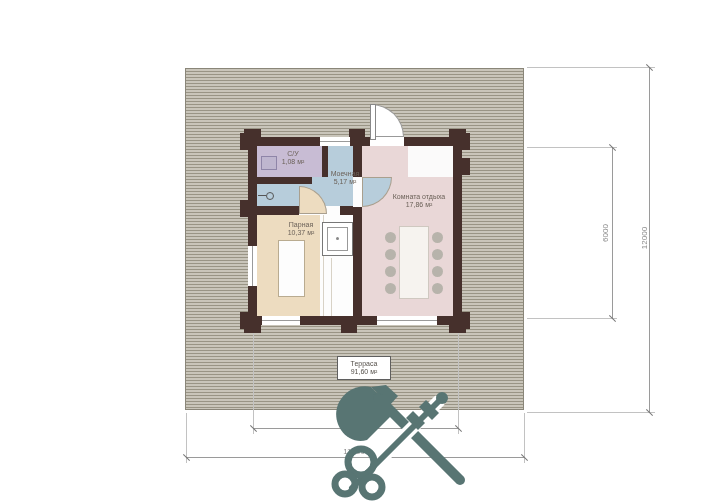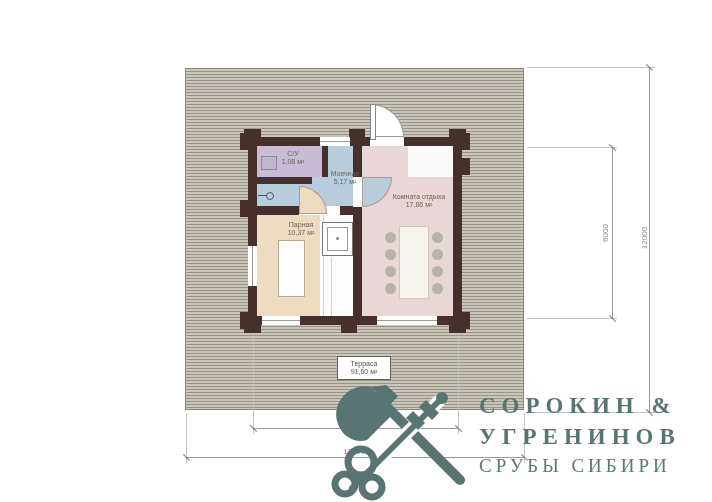--- a/index.html
+++ b/index.html
@@ -169,19 +169,14 @@
       <path d="M24,104 L112,16" stroke="#ffffff" stroke-width="13" fill="none"></path>
       <path d="M24,104 L112,16" stroke="#587573" stroke-width="6" stroke-linecap="round" fill="none"></path>
       <circle cx="114" cy="14" r="6"></circle>
       <path d="M85,27 l12,12 -7,7 -12,-12 z"></path>
       <path d="M98,16 l13,13 -7,7 -13,-13 z"></path>
       <circle cx="33" cy="78" r="13" fill="none" stroke="#587573" stroke-width="7"></circle>
       <circle cx="17" cy="100" r="10" fill="none" stroke="#587573" stroke-width="7"></circle>
       <circle cx="44" cy="103" r="10" fill="none" stroke="#587573" stroke-width="7"></circle>
     </g>
   </svg>
-  <div class="abs logo-text" style="left:479px;top:390px;">
-    <div class="logo-line">СОРОКИН &amp;</div>
-    <div class="logo-line">УГРЕНИНОВ</div>
-    <div class="logo-tag">СРУБЫ СИБИРИ</div>
-  </div>
 
 </div>
 
 </body></html>

